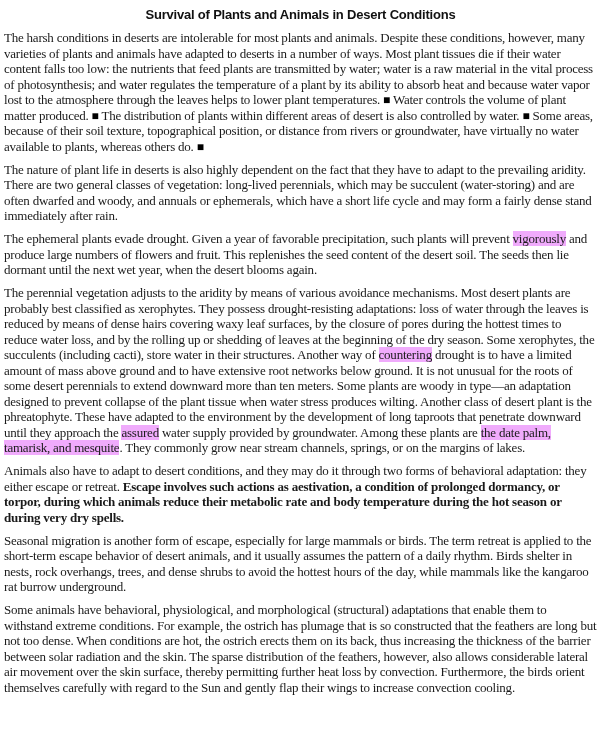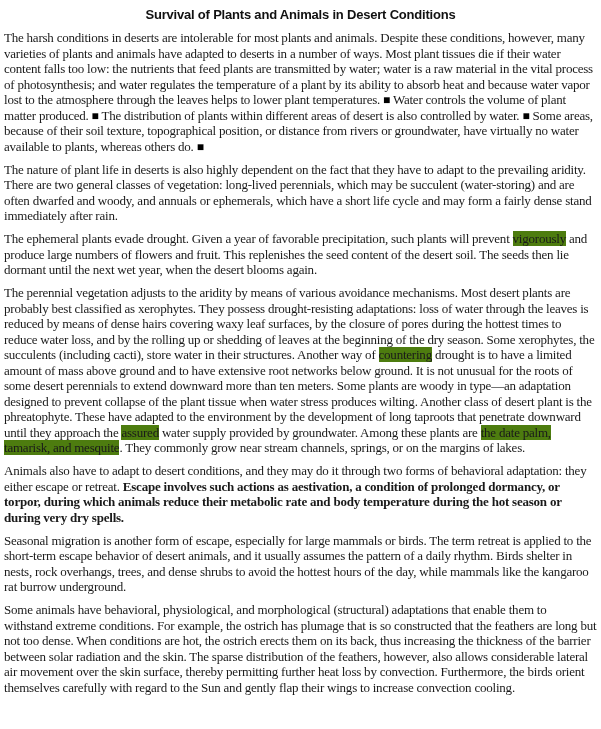--- a/index.html
+++ b/index.html
@@ -30,21 +30,21 @@
     line-height: 15.5px;
     letter-spacing: -0.22px;
     margin: 0 0 7.5px 0;
     text-align: left;
     font-family: Liberation Serif, serif;
   }
   .passage p:last-child {
     margin-bottom: 0;
   }
   .hl {
-    background: #4d7c0f;
+    background: #f0abfc;
   }
   .b {
     font-weight: bold;
   }
   .sq {
     color: #000000;
     font-size: 12px;
     line-height: 1;
   }
 </style>

